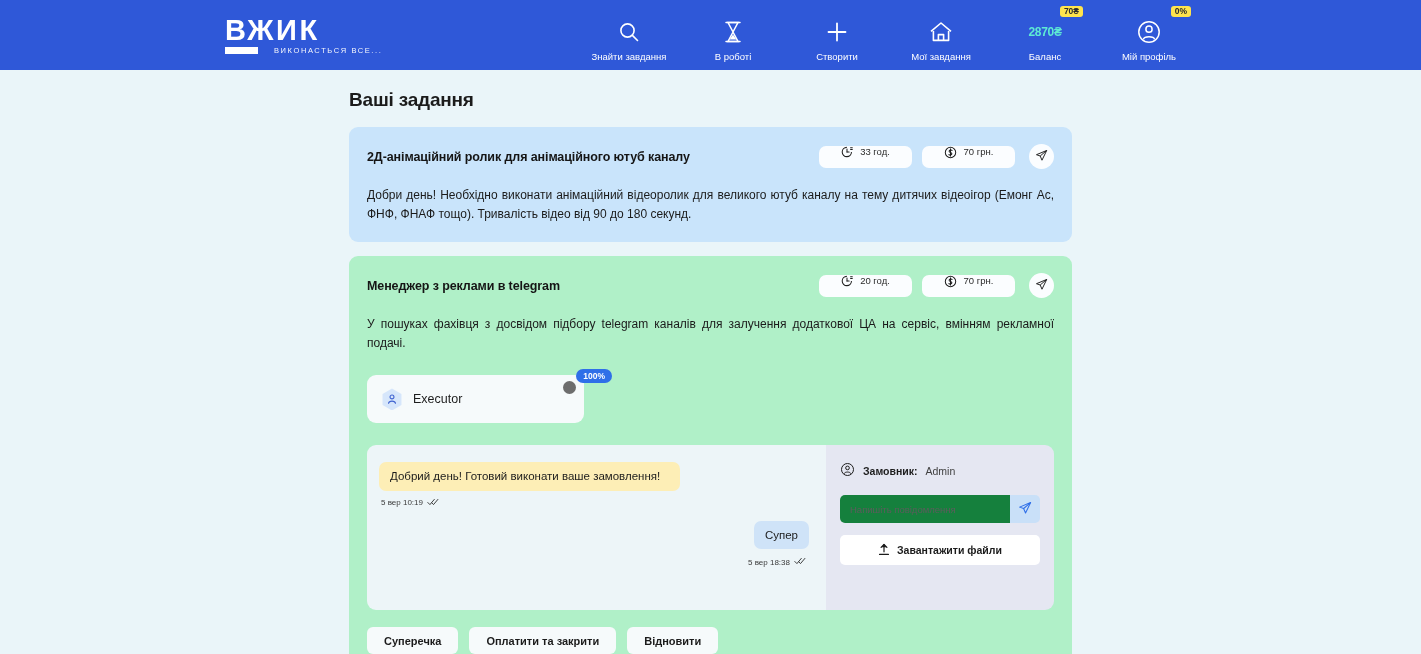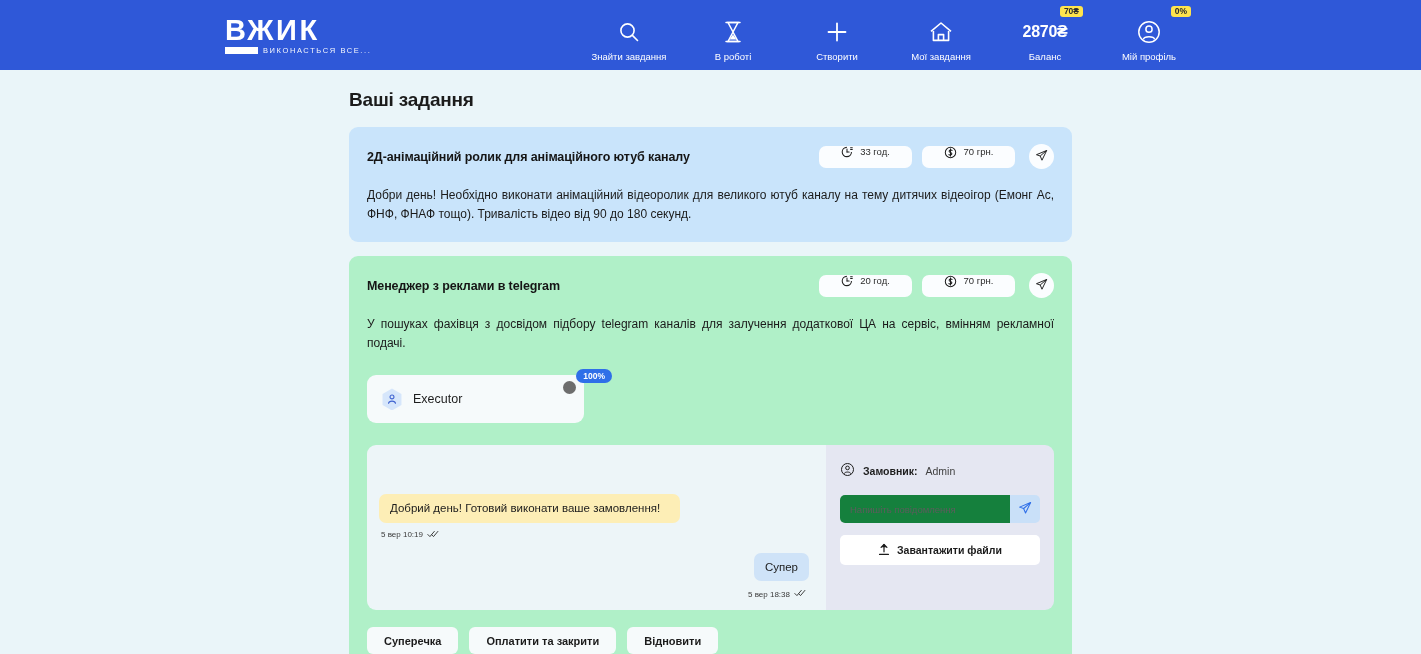--- a/index.html
+++ b/index.html
@@ -36,21 +36,21 @@
   .logo-word {
     color: #ffffff;
     font-size: 29px;
     font-weight: bold;
     letter-spacing: 2.5px;
     line-height: 1;
   }
   .logo-sub {
     display: flex;
     align-items: center;
-    gap: 5px;
+    gap: 16px;
     justify-content: space-between;
   }
   .logo-bar {
     width: 33px;
     height: 7px;
     background: #ffffff;
     display: block;
   }
   .logo-tag {
     color: #ffffff;
@@ -86,22 +86,22 @@
     justify-content: center;
     color: #ffffff;
   }
   .nav-label {
     color: #ffffff;
     font-size: 9.5px;
     line-height: 1;
     white-space: nowrap;
   }
   .nav-balance-value {
-    color: #ffffff;
-    font-size: 16px;
+    color: #5eead4;
+    font-size: 12px;
     font-weight: bold;
     line-height: 28px;
     letter-spacing: -.3px;
   }
   .nav-badge {
     position: absolute;
     top: -3px;
     right: 14px;
     background: #ffe44d;
     color: #2b2b2b;
@@ -254,21 +254,21 @@
   .msg-row.out { align-items: flex-end; }
 
   .bubble {
     border-radius: 7px;
     padding: 7px 11px;
     font-size: 11.5px;
     line-height: 1.25;
     max-width: 70%;
     display: inline-block;
   }
-  .bubble.in  { background: #fdeeb6; color: #1c1c1c; margin-top: 32px; }
+  .bubble.in  { background: #fdeeb6; color: #1c1c1c; }
   .bubble.out { background: #cfe3f8; color: #1c1c1c; }
 
   .msg-meta {
     display: flex;
     align-items: center;
     gap: 4px;
     font-size: 8px;
     color: #3a3a3a;
     margin-top: 7px;
     padding: 0 2px;

